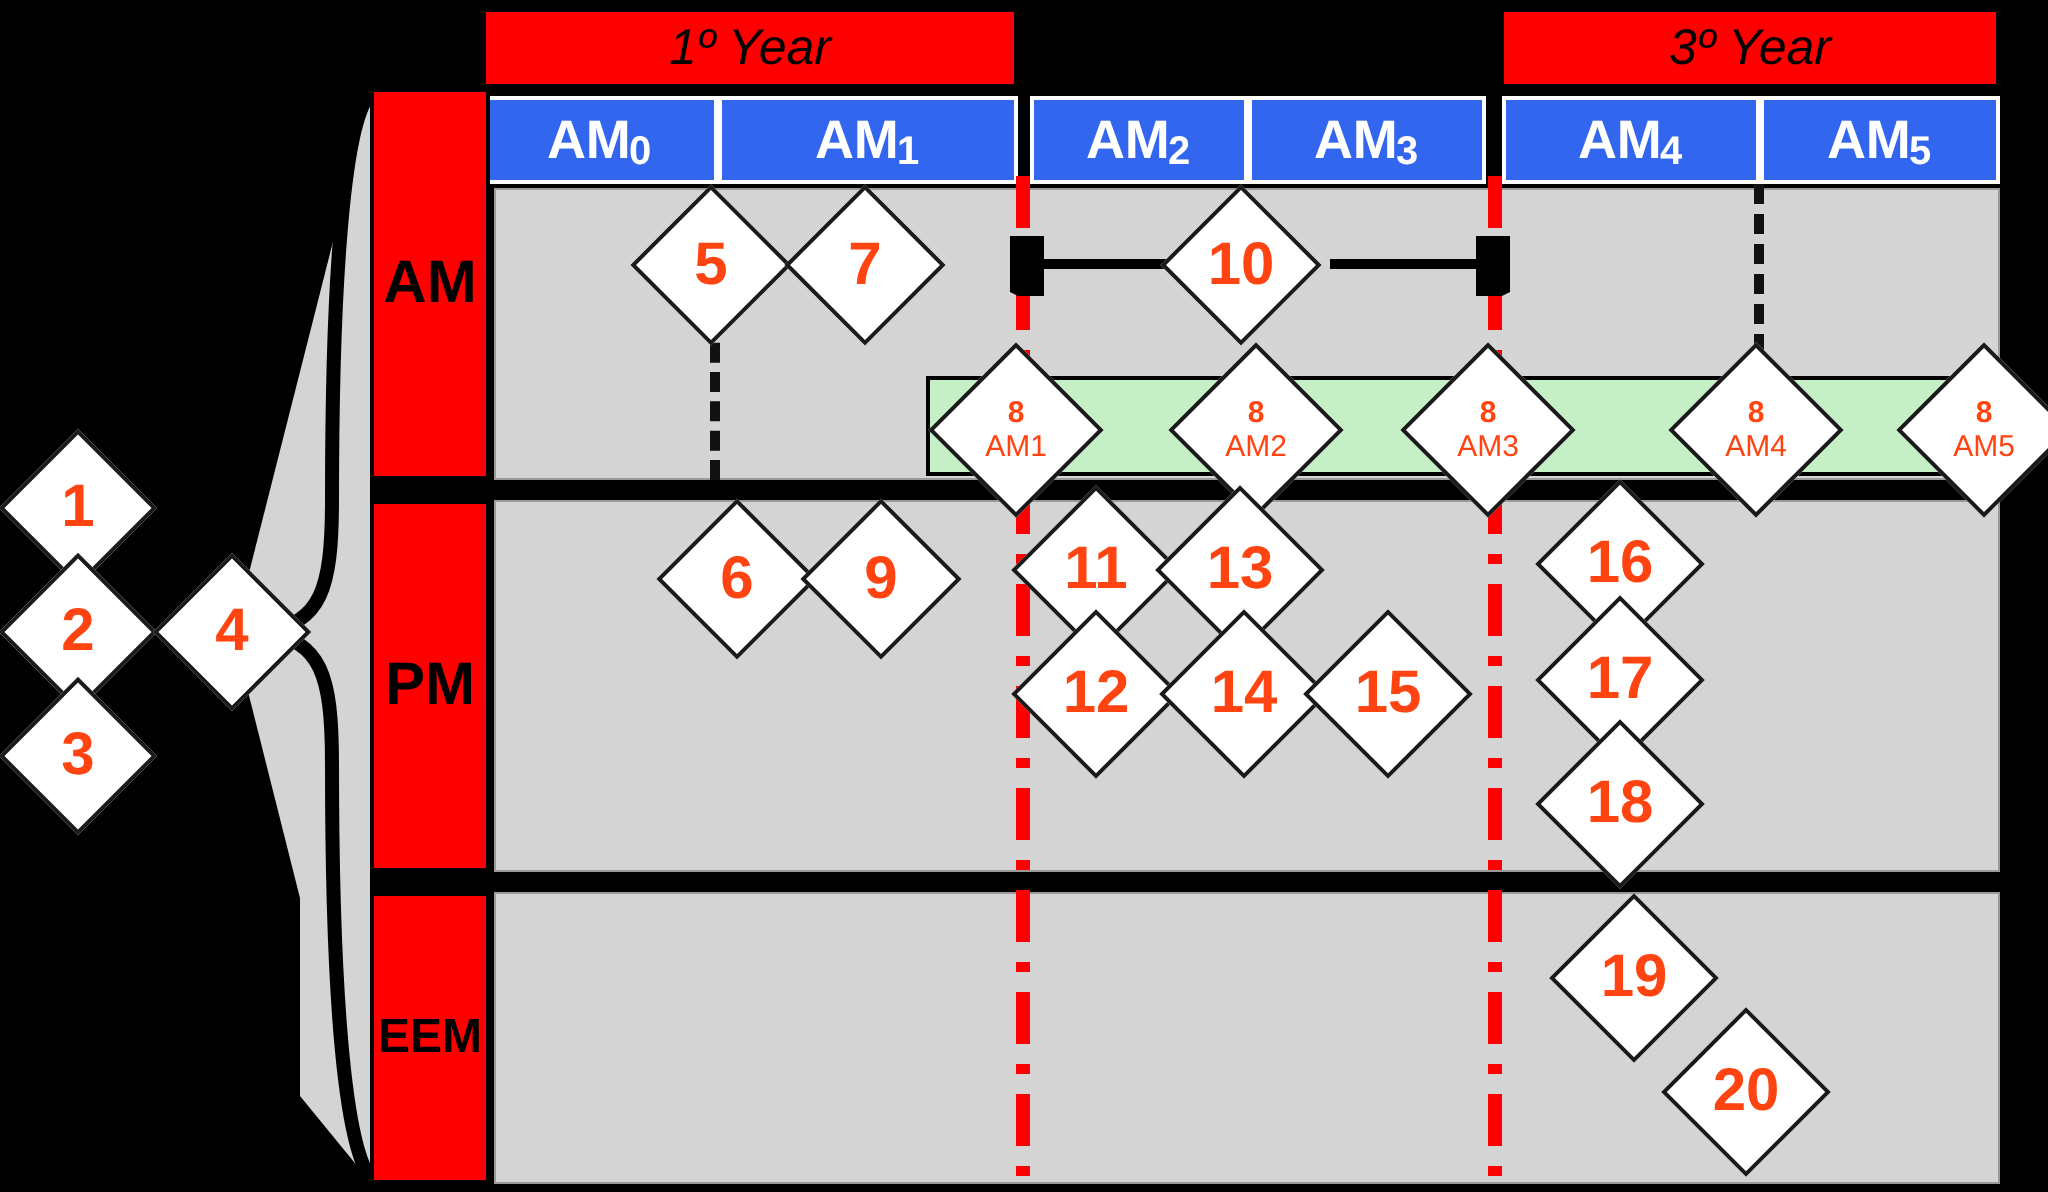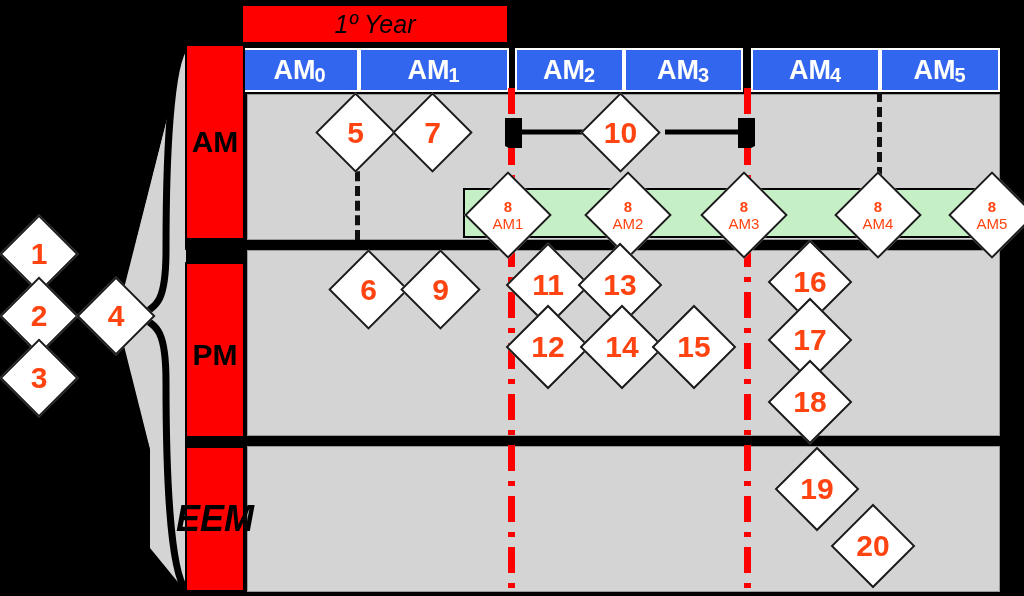--- a/index.html
+++ b/index.html
@@ -60,21 +60,21 @@
     width: 60px;
     background: #FF0000;
     border: 2px solid #000000;
     color: #000000;
     font-weight: bold;
     font-size: 30px;
     display: flex;
     align-items: center;
     justify-content: center;
   }
-  .row-label.eem { font-size: 36px; font-style: italic; }
+  .row-label.eem { font-size: 24px; }
 
   
   .row-body {
     position: absolute;
     left: 247px;
     width: 753px;
     background: #D4D4D4;
     border: 1px solid #9a9a9a;
   }
 
@@ -148,20 +148,23 @@
 
     <path d="M186,46 C170,60 166,160 166,250 C166,296 160,310 134,316
              C160,322 166,336 166,382 C166,472 170,572 186,590" fill="none" stroke="#000000" stroke-width="7"></path>
 
     <circle cx="133" cy="316" r="6" fill="#000000"></circle>
   </svg>
 
   <div class="year-block" style="left:241px; width:268px;">
     <span>1º Year</span>
   </div>
+  <div class="year-block" style="left:750px; width:250px;">
+    <span>3º Year</span>
+  </div>
 
   <div class="am-block" style="left:241px; width:118px;">
     <span>AM</span><sub>0</sub>
   </div>
   <div class="am-block" style="left:359px; width:150px;">
     <span>AM</span><sub>1</sub>
   </div>
   <div class="am-block" style="left:515px; width:109px;">
     <span>AM</span><sub>2</sub>
   </div>
@@ -175,21 +178,21 @@
     <span>AM</span><sub>5</sub>
   </div>
 
   <div class="row-body" style="top:94px;  height:146px;"></div>
   <div class="row-body" style="top:250px; height:186px;"></div>
   <div class="row-body" style="top:446px; height:146px;"></div>
 
   <div class="row-label" style="top:44px; height:196px;">
     <span>AM</span>
   </div>
-  <div class="row-label" style="top:262px; height:186px;">
+  <div class="row-label" style="top:250px; height:186px;">
     <span>PM</span>
   </div>
   <div class="row-label eem" style="top:446px; height:146px;">
     <span>EEM</span>
   </div>
 
   <div class="hsep" style="left:185px; top:240px; width:815px; height:10px;"></div>
   <div class="hsep" style="left:185px; top:436px; width:815px; height:10px;"></div>
 
   <div class="green-band" style="left:463px; top:188px; width:537px; height:50px;"></div>

